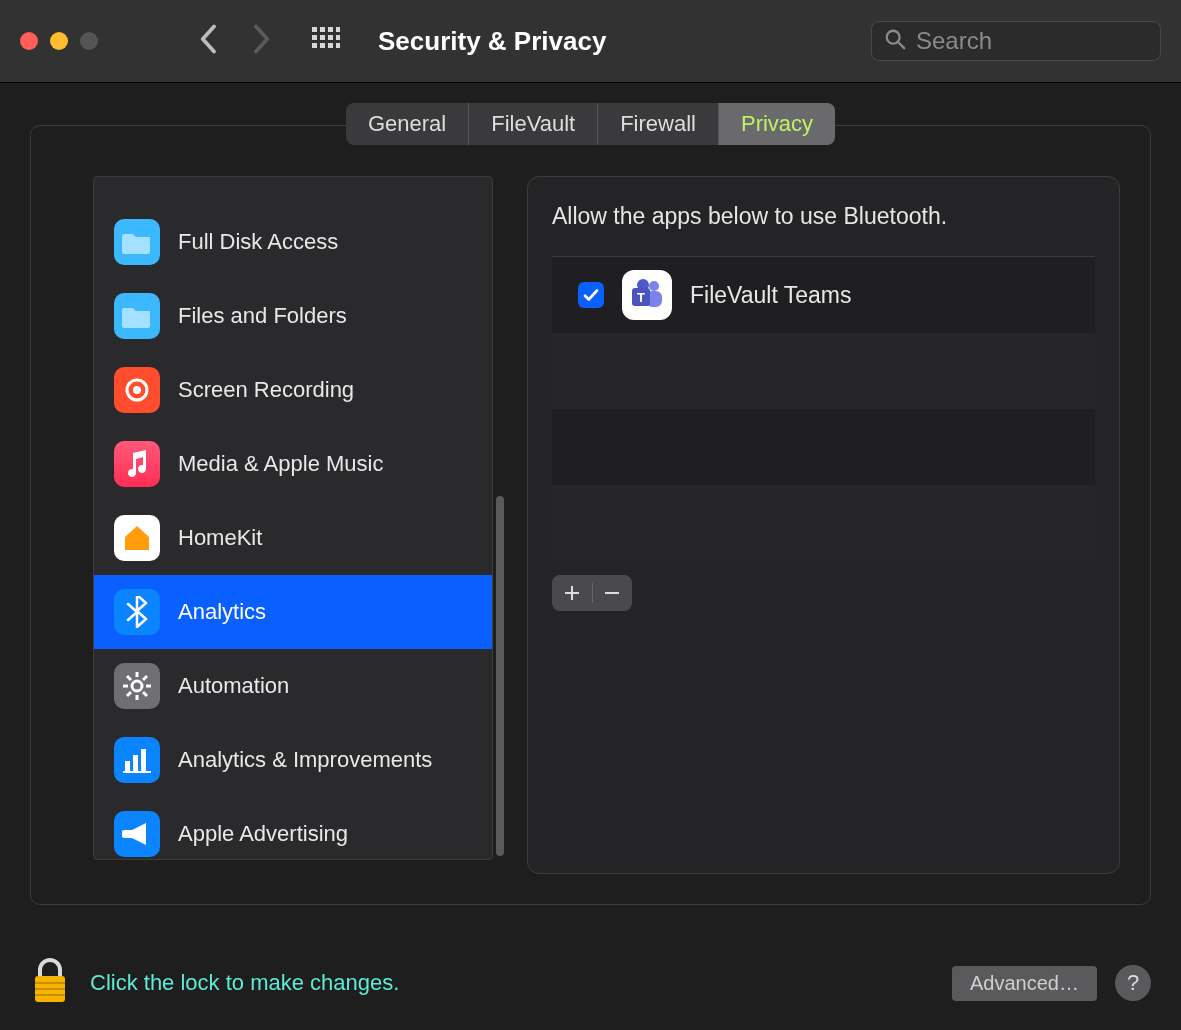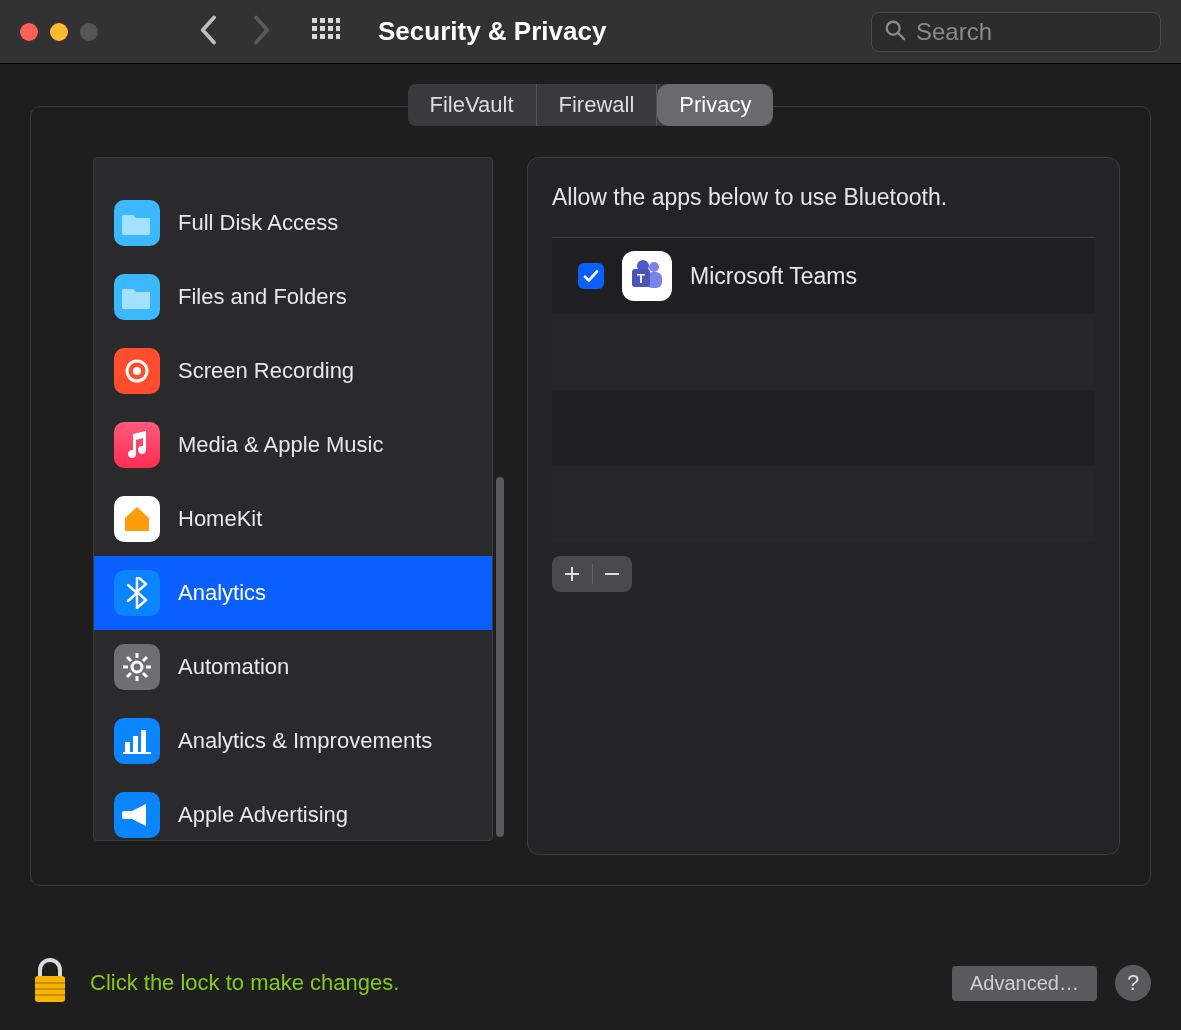--- a/index.html
+++ b/index.html
@@ -6,21 +6,21 @@
   body {
     background: #1e1e1e;
     font-family: -apple-system, "Helvetica Neue", Arial, sans-serif;
     color: #e8e8e8;
     width: 1181px;
     height: 1030px;
     overflow: hidden;
   }
   
   .titlebar {
-    height: 64px;
+    height: 83px;
     background: #323232;
     display: flex;
     align-items: center;
     padding: 0 20px;
     border-bottom: 1px solid #000;
   }
   .traffic-lights { display: flex; gap: 12px; margin-right: 100px; }
   .dot { width: 18px; height: 18px; border-radius: 50%; }
   .dot.red    { background: #ff5f57; }
   .dot.yellow { background: #febc2e; }
@@ -45,21 +45,21 @@
   .body-area { padding: 20px 10px 0 10px; }
 
   
   .tabs { display: flex; justify-content: center; margin-bottom: -20px; }
   .tabs-inner { display: flex; background: #3a3a3c; border-radius: 8px; overflow: hidden; position: relative; z-index: 2;}
   .tab {
     padding: 8px 22px; font-size: 22px; color: #ddd;
     border-right: 1px solid #555;
   }
   .tab:last-child { border-right: 0; }
-  .tab.active { background: #6a6a6d; color: #ffffff; border-radius: 12px; }
+  .tab.active { background: #6a6a6d; color: #bef264; }
 
   
   .main-pane {
     border: 1px solid #3c3c3c; border-radius: 10px;
     margin: 0 20px; padding: 50px 30px 30px 30px;
     display: flex; gap: 20px; height: 780px;
   }
 
   
   .sidebar-wrap { display:flex;padding-left:32px; }
@@ -121,21 +121,21 @@
     color: #ddd; font-size: 24px;
   }
   .ar-divider { width: 1px; height: 20px; background: #666; }
 
   
   .footer {
     position: absolute; bottom: 20px; left: 0; right: 0;
     display: flex; align-items: center; padding: 0 30px;
   }
   .lock-icon { margin-right: 20px; }
-  .footer-text { font-size: 22px; color: #84cc16; flex: 1; }
+  .footer-text { font-size: 22px; color: #5eead4; flex: 1; }
   .adv-btn {
     background: #5a5a5c; color: #cfcfcf; font-size: 20px;
     padding: 6px 18px; border-radius: 4px; margin-right: 18px;
   }
   .help-btn {
     width: 36px; height: 36px; border-radius: 50%; background: #5a5a5c;
     display: flex; align-items: center; justify-content: center;
     color: #ddd; font-size: 22px;
   }
 </style>
@@ -188,20 +188,21 @@
         </svg>
     </span>
     <input type="text" placeholder="Search" style="">
   </div>
 </div>
 
 <div class="body-area">
 
   <div class="tabs">
     <div class="tabs-inner">
+      <div class="tab">General</div>
       <div class="tab">FileVault</div>
       <div class="tab">Firewall</div>
       <div class="tab active">Privacy</div>
     </div>
   </div>
 
   <div class="main-pane">
 
     <div class="sidebar-wrap">
     <div class="sidebar">
@@ -321,21 +322,21 @@
           </span>
           <span class="app-icon">
             <svg width="38" height="38" viewBox="0 0 38 38">
               <circle cx="26" cy="10" r="5" fill="#7b83eb"></circle>
               <circle cx="15" cy="9" r="6" fill="#5059c9"></circle>
               <rect x="18" y="15" width="16" height="16" rx="6" fill="#7b83eb"></rect>
               <rect x="4" y="12" width="18" height="18" rx="3" fill="#4b53bc"></rect>
               <text x="13" y="26" font-size="13" font-weight="700" fill="#fff" text-anchor="middle">T</text>
             </svg>
           </span>
-          <span class="app-name">Microsoft Teams</span>
+          <span class="app-name">FileVault Teams</span>
         </div>
         <div class="app-row"></div>
         <div class="app-row"></div>
         <div class="app-row"></div>
       </div>
 
       <div class="add-remove">
         <div class="ar-btn">
           <svg width="18" height="18" viewBox="0 0 18 18">
               <line x1="9" y1="2" x2="9" y2="16" stroke="#ddd" stroke-width="2"></line>

